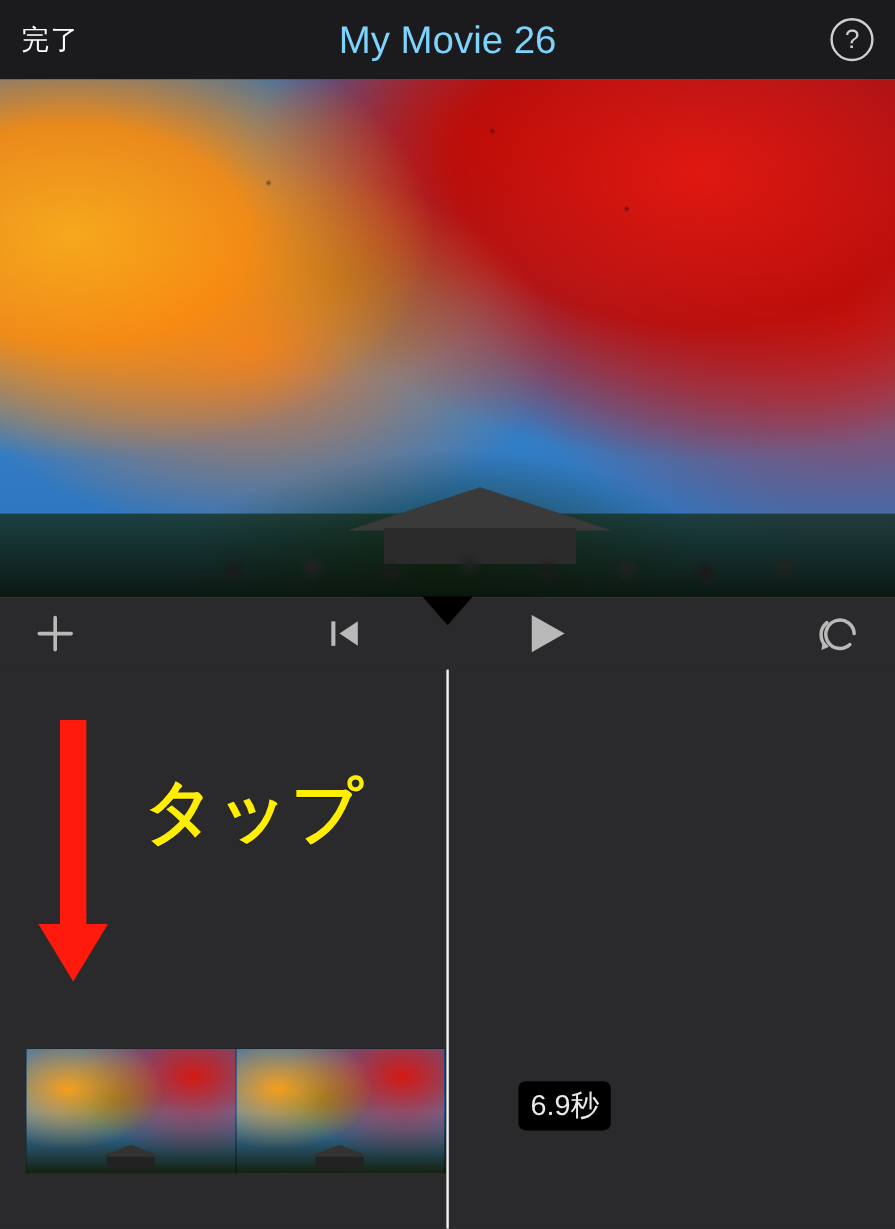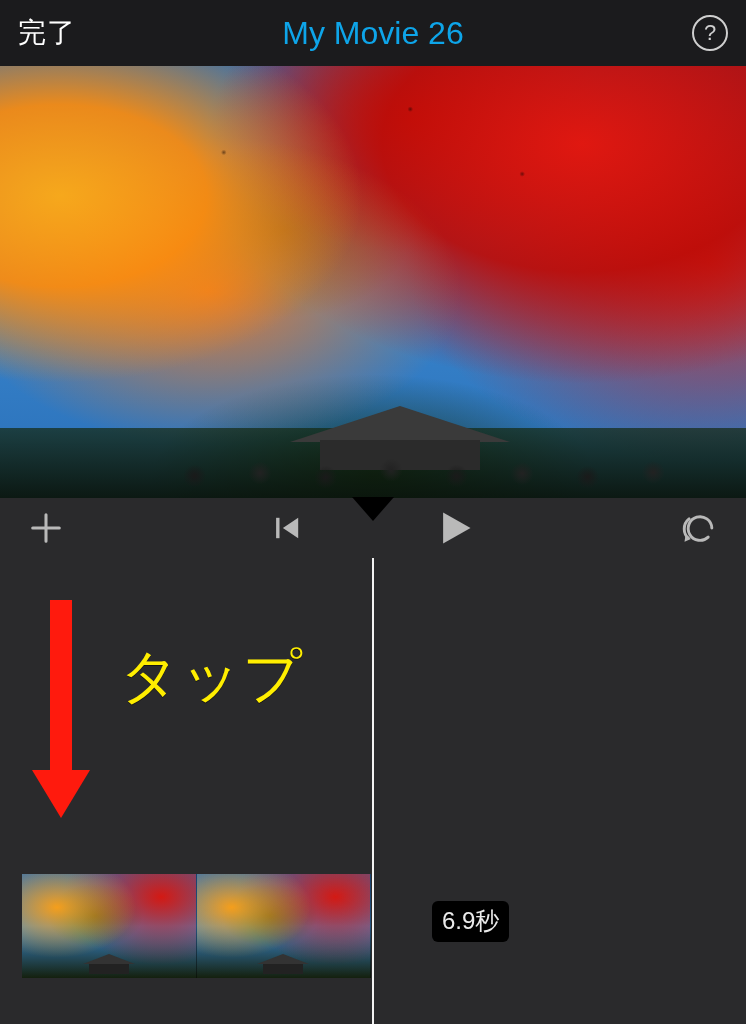--- a/index.html
+++ b/index.html
@@ -21,30 +21,30 @@
     align-items: center;
     justify-content: center;
   }
   .header .done-btn {
     position: absolute;
     left: 18px;
     top: 0;
     height: 66px;
     display: flex;
     align-items: center;
-    font-size: 28px;
+    font-size: 23px;
     color: #ffffff;
     font-weight: 400;
     letter-spacing: 1px;
     cursor: pointer;
   }
   .header .title {
     font-size: 32px;
     font-weight: 400;
-    color: #0ea5e9;
+    color: #7dd3fc;
   }
   .header .help-btn {
     position: absolute;
     right: 18px;
     top: 0;
     height: 66px;
     display: flex;
     align-items: center;
     cursor: pointer;
   }
@@ -249,21 +249,21 @@
     width:0;height:0;
     border-left:29px solid transparent;
     border-right:29px solid transparent;
     border-top:48px solid #ff1a0d;
   }
   .anno-text {
     position:absolute;
     left: 120px;
     top: 80px;
     font-size: 58px;
-    font-weight: 400;
+    font-weight: 700;
     color: #ffee00;
     letter-spacing: 2px;
     text-shadow: 0 1px 0 rgba(0,0,0,0.5);
     pointer-events:none;
   }
 </style>
 </head>
 <body>
 
 <div class="header">

